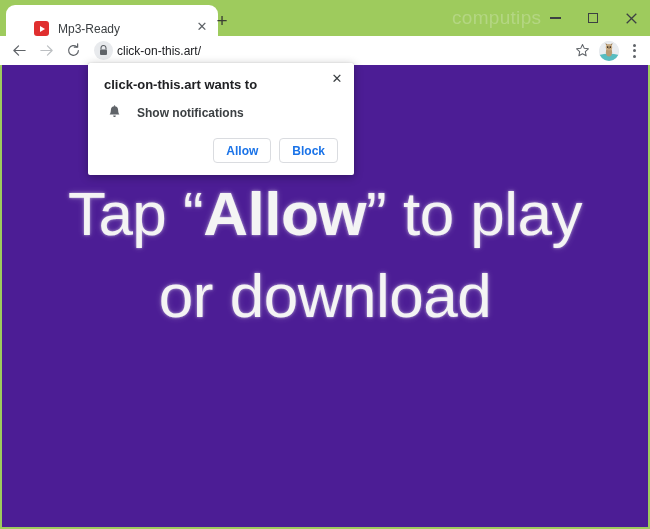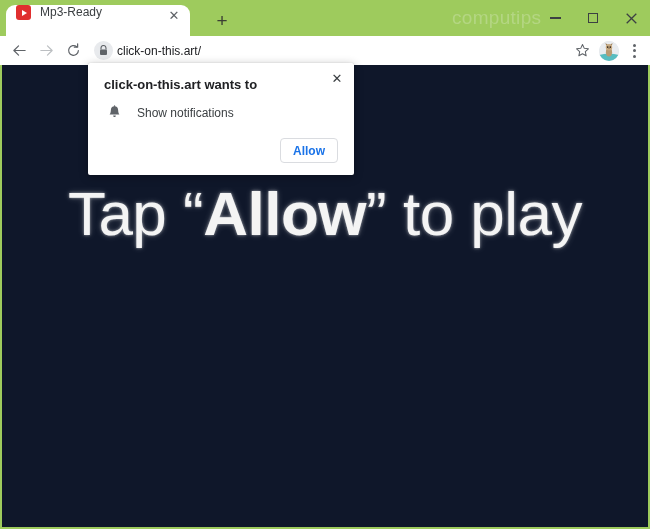--- a/index.html
+++ b/index.html
@@ -34,27 +34,27 @@
     font-size: 19px;
     letter-spacing: 0.3px;
     color: #b4d683;
     user-select: none;
     margin-left: 48px;
   }
   .tab {
     position: absolute;
     left: 6px;
     top: 5px;
-    width: 184px;
+    width: 212px;
     height: 31px;
     background: #ffffff;
     border-radius: 9px 9px 0 0;
     display: flex;
-    align-items: flex-start;
-    padding: 0 6px 0 10px;
+    align-items: flex-end;
+    padding: 0 6px 0 28px;
     box-sizing: border-box;
   }
   .tab-favicon {
     width: 15px;
     height: 15px;
     border-radius: 3px;
     background: #e02f2f;
     display: flex;
     align-items: center;
     justify-content: center;
@@ -214,21 +214,21 @@
     height: 3px;
     border-radius: 50%;
     background: #5f6368;
     display: block;
   }
 
   
   .viewport {
     position: relative;
     height: 462px;
-    background: #0f172a;
+    background: #4c1d95;
     margin: 0 2px 2px 2px;
     overflow: hidden;
   }
   .page-text {
     position: absolute;
     left: 0;
     right: 0;
     top: 108px;
     text-align: center;
     color: #f4f4f4;
@@ -286,20 +286,21 @@
     flex: 0 0 auto;
     display: flex;
     align-items: center;
     justify-content: center;
     color: #5f6368;
     margin-right: 13px;
   }
   .perm-row-label {
     font-size: 12px;
     color: #3c4043;
+    font-weight: bold;
   }
   .perm-actions {
     display: flex;
     justify-content: flex-end;
     gap: 8px;
   }
   .perm-btn {
     min-width: 54px;
     height: 25px;
     border: 1px solid #dadce0;
@@ -405,20 +406,21 @@
       <i></i>
         <i></i>
         <i></i>
     </div>
   </div>
 
   <div class="viewport">
 
     <div class="page-text">
       <span>Tap “</span><span class="strong">Allow</span><span>” to play</span>
+      <span class="page-line2">or download</span>
     </div>
 
   </div>
 
   <div class="perm-dialog">
 
     <div class="perm-close">✕</div>
 
     <div class="perm-title">click-on-this.art wants to</div>
 
@@ -428,16 +430,17 @@
           <path d="M7,1.4 C4.5,1.4 3.1,3.2 3.1,5.4 C3.1,8.9 1.7,10.2 1.7,10.2 L12.3,10.2 C12.3,10.2 10.9,8.9 10.9,5.4 C10.9,3.2 9.5,1.4 7,1.4 Z" fill="#5f6368"></path>
           <rect x="6.4" y="0.2" width="1.3" height="1.6" rx="0.6" fill="#5f6368"></rect>
           <path d="M5.6,11.1 C5.6,12.1 6.2,12.8 7,12.8 C7.8,12.8 8.4,12.1 8.4,11.1 Z" fill="#5f6368"></path>
         </svg>
       </span>
       <span class="perm-row-label">Show notifications</span>
     </div>
 
     <div class="perm-actions">
       <div class="perm-btn">Allow</div>
+      <div class="perm-btn">Block</div>
     </div>
   </div>
 
 </div>
 
 </body></html>

